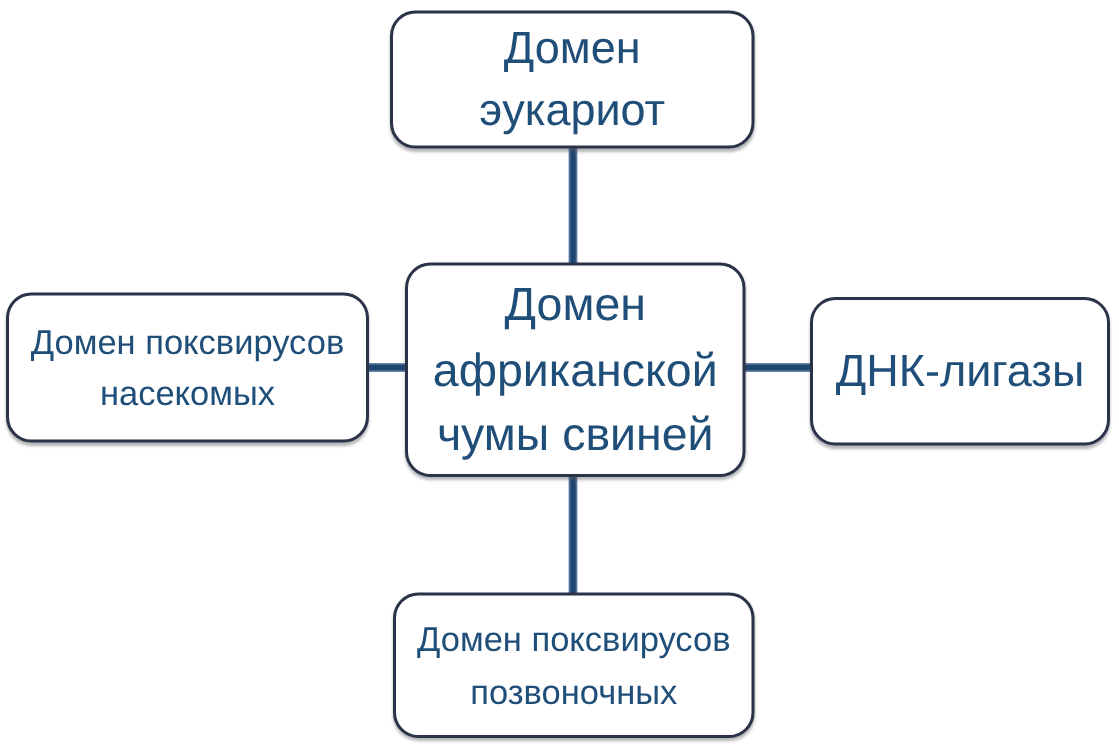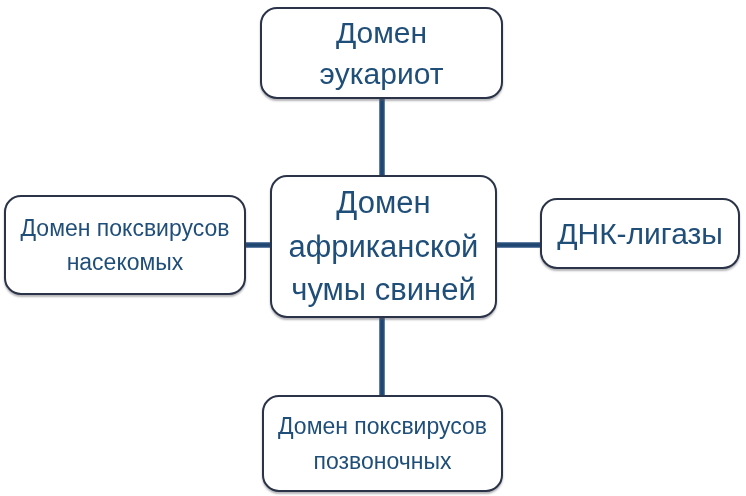--- a/index.html
+++ b/index.html
@@ -39,21 +39,21 @@
   }
   .node .label {
     white-space: pre-line;
     display: block;
     width: 100%;
     text-align: center;
   }
   .node-top    { left: 260px; top: 7px;   width: 243px; height: 92px;  font-size: 30px; line-height: 1.38; }
   .node-center { left: 270px; top: 175px; width: 227px; height: 143px; font-size: 31px; line-height: 1.40; }
   .node-left   { left: 4px;   top: 195px; width: 242px; height: 100px; font-size: 23px; line-height: 1.50; }
-  .node-right  { left: 540px; top: 198px; width: 200px; height: 71px;  font-size: 30px; line-height: 1.30; }
+  .node-right  { left: 540px; top: 198px; width: 200px; height: 99px;  font-size: 30px; line-height: 1.30; }
   .node-bottom { left: 262px; top: 395px; width: 241px; height: 97px;  font-size: 23px; line-height: 1.50; }
   .connector {
     position: absolute;
     z-index: 1;
   }
   .connector.vertical {
     background: linear-gradient(90deg, var(--conn-edge) 0%, var(--conn-core) 28%, var(--conn-core) 72%, var(--conn-edge) 100%);
   }
   .connector.horizontal {
     background: linear-gradient(180deg, var(--conn-edge) 0%, var(--conn-core) 28%, var(--conn-core) 72%, var(--conn-edge) 100%);

